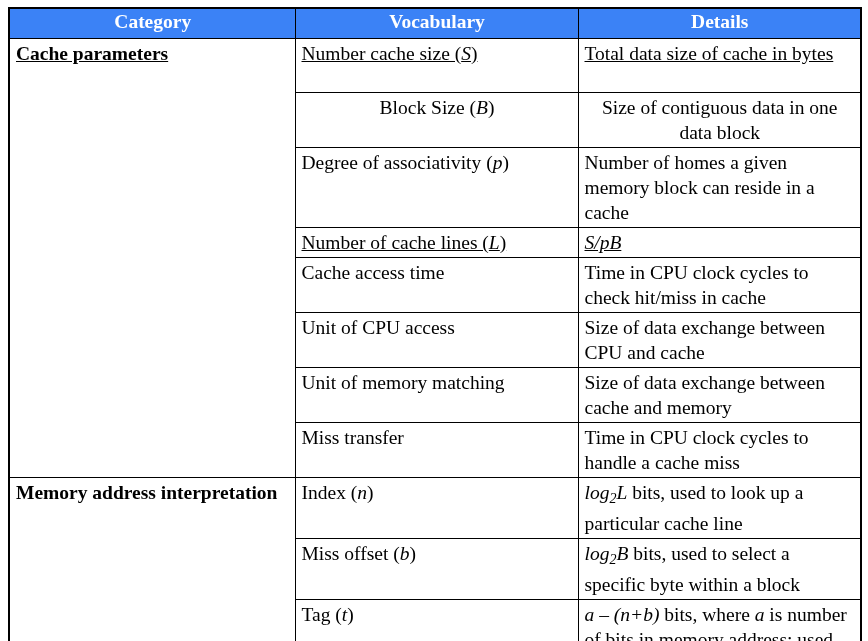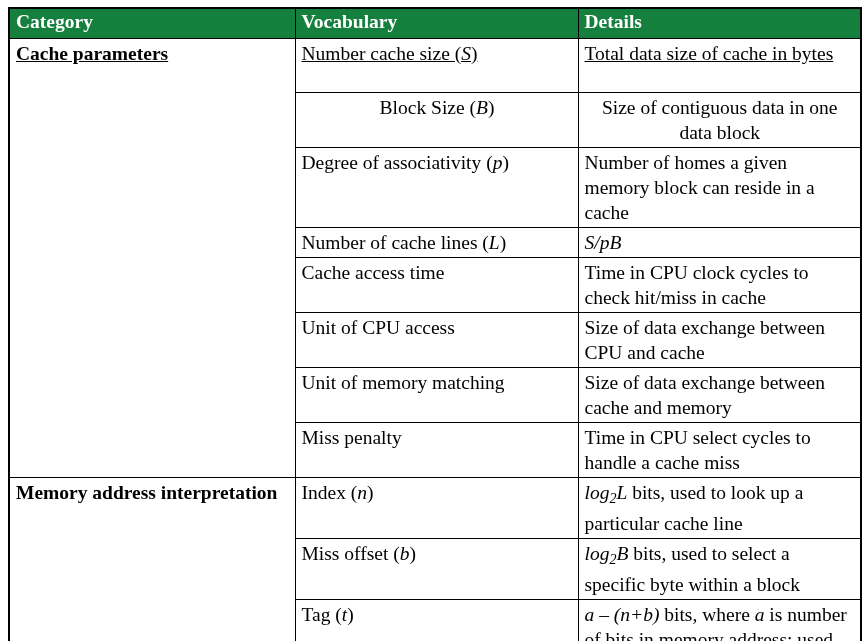--- a/index.html
+++ b/index.html
@@ -41,24 +41,24 @@
     vertical-align: top;
     padding: 2px 5px 2px 6px;
     font-size: 19.5px;
     line-height: 25px;
     color: #000000;
     background: #ffffff;
     overflow: hidden;
   }
 
   table.cache-table thead th {
-    background: #15803d;
+    background: #3b82f6;
     color: #ffffff;
     font-weight: bold;
-    text-align: left;
+    text-align: center;
     height: 27px;
     line-height: 24px;
     padding-top: 1px;
     padding-bottom: 1px;
     font-size: 19.5px;
   }
 
   td.category-cell {
     background: #c0c0c0;
     font-weight: bold;
@@ -73,21 +73,21 @@
   .sub {
     font-size: 0.72em;
     vertical-align: -0.28em;
     font-style: italic;
   }
 
   
   .r-h54  { height: 54px; text-decoration: underline; }
   .r-h52  { height: 52px; text-align: center; }
   .r-h77  { height: 77px; margin-top: 48px; }
-  .r-h26  { height: 26px; }
+  .r-h26  { height: 26px; text-decoration: underline; }
   .r-h53  { height: 53px; }
   .r-h102 { height: 102px; }
 </style>
 </head>
 <body>
 
 <div id="page">
 
   <table class="cache-table">
     <colgroup>
@@ -136,22 +136,22 @@
         <td>Unit of CPU access</td>
         <td>Size of data exchange between CPU and cache</td>
       </tr>
 
       <tr class="r-h53">
         <td>Unit of memory matching</td>
         <td>Size of data exchange between cache and memory</td>
       </tr>
 
       <tr class="r-h53">
-        <td>Miss penalty</td>
-        <td>Time in CPU select cycles to handle a cache miss</td>
+        <td>Miss transfer</td>
+        <td>Time in CPU clock cycles to handle a cache miss</td>
       </tr>
 
       <tr class="r-h53">
         <td class="category-cell" rowspan="3">Memory address interpretation</td>
         <td><span>Index (</span><i class="it">n</i><span>)</span></td>
         <td><i class="it">log</i><span class="sub">2</span><i class="it">L</i><span> bits, used to look up a particular cache line</span></td>
       </tr>
 
       <tr class="r-h53">
         <td><span>Miss offset (</span><i class="it">b</i><span>)</span></td>

